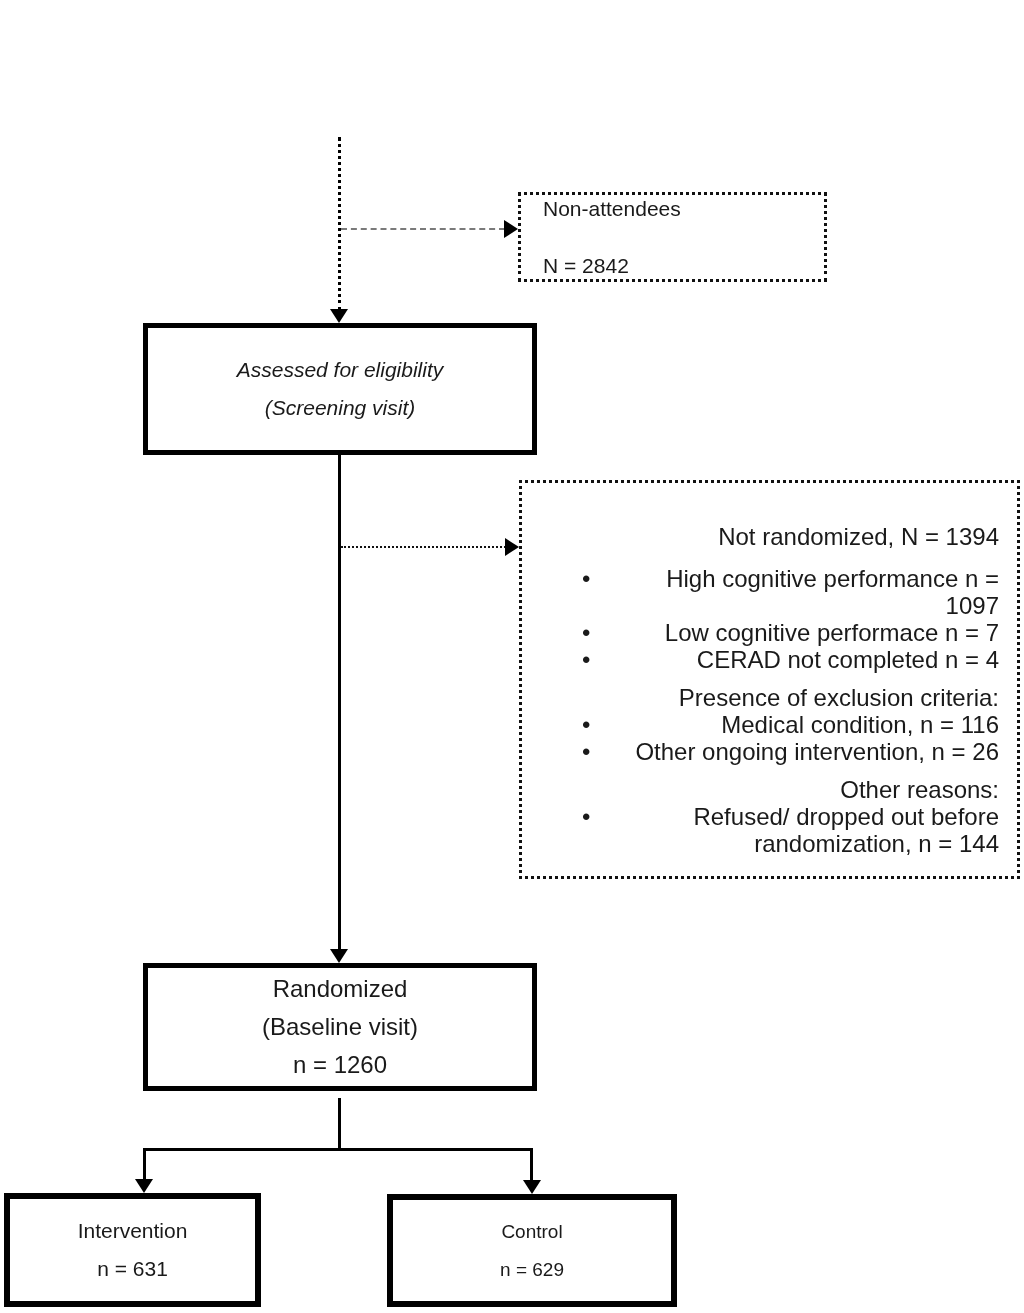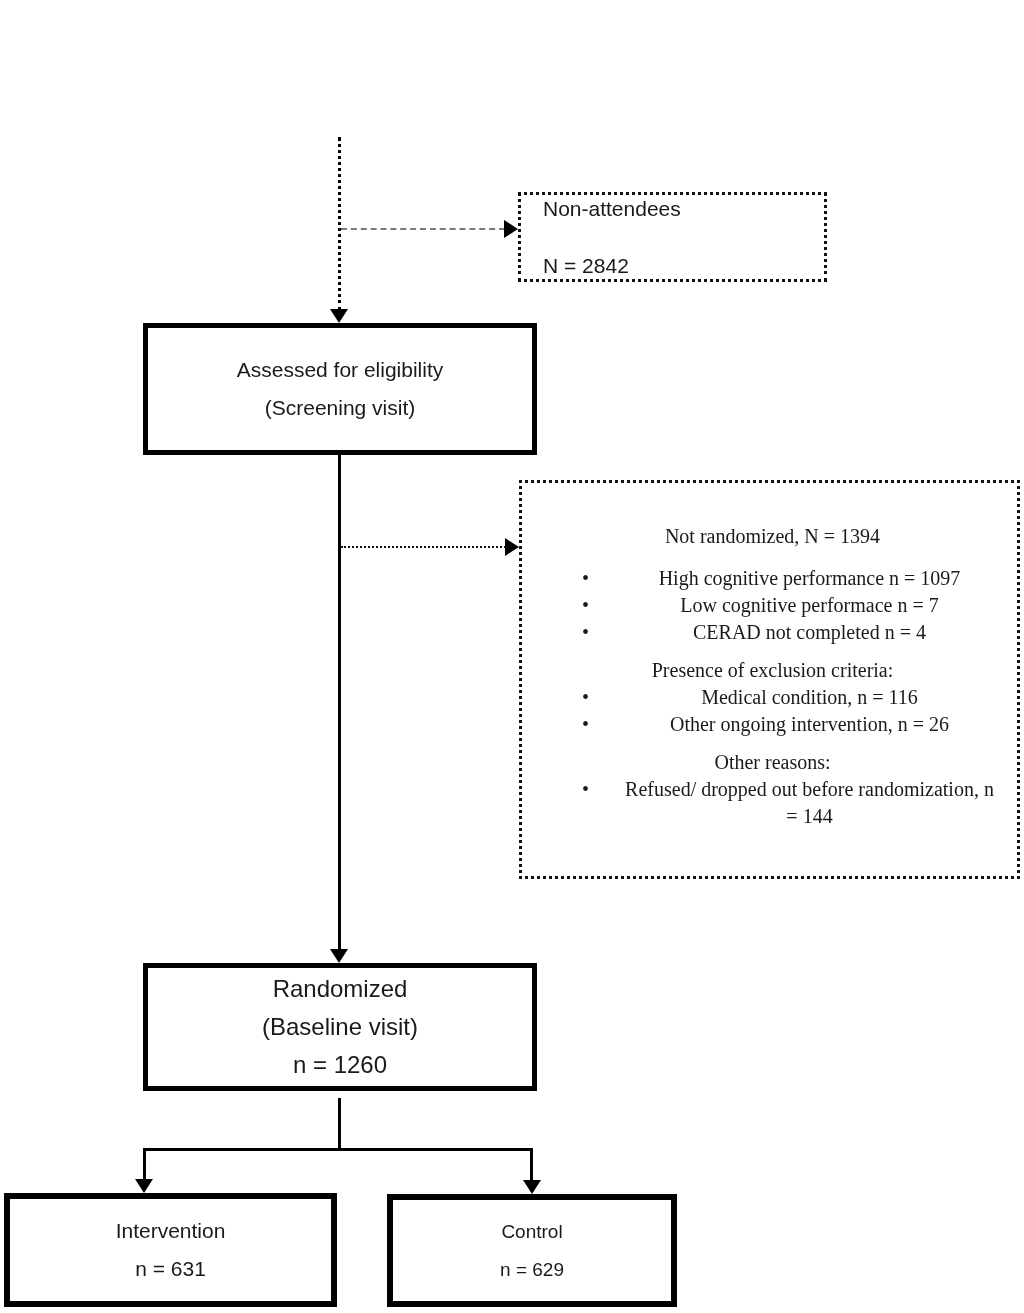--- a/index.html
+++ b/index.html
@@ -10,25 +10,25 @@
   .box{position:absolute;box-sizing:border-box;background:#fff;}
   .centered{display:flex;flex-direction:column;justify-content:center;text-align:center;}
   .solid{border:5px solid #000;}
   .dashedb{border:3px dashed #111;}
   .dottedb{border:3px dotted #111;gap:20px;}
 
   
   #box-invited{left:31px;top:4px;width:618px;height:133px;font-size:21px;line-height:37px;}
   #box-non-attendees{left:518px;top:192px;width:309px;height:90px;font-size:21px;line-height:37px;
       display:flex;flex-direction:column;justify-content:center;text-align:left;padding-left:22px;}
-  #box-assessed{left:143px;top:323px;width:394px;height:132px;font-size:21px;line-height:38px;}
-  #box-not-randomized{left:519px;top:480px;width:501px;height:399px;font-size:20px;line-height:27px;
-      padding:40px 18px 16px 24px;text-align:center;font-family:Liberation Serif, serif;}
+  #box-assessed{left:143px;top:323px;width:394px;height:132px;font-size:21px;line-height:38px;font-style:italic;}
+  #box-not-randomized{left:519px;top:480px;width:501px;height:399px;font-size:24px;line-height:27px;
+      padding:40px 18px 16px 24px;text-align:right;}
   #box-randomized{left:143px;top:963px;width:394px;height:128px;font-size:24px;line-height:38px;}
-  #box-intervention{left:4px;top:1193px;width:333px;height:114px;border-width:6px;font-size:21px;line-height:38px;}
+  #box-intervention{left:4px;top:1193px;width:257px;height:114px;border-width:6px;font-size:21px;line-height:38px;}
   #box-control{left:387px;top:1194px;width:290px;height:113px;border-width:6px;font-size:19px;line-height:38px;}
 
   
   .nr-title{margin:0 0 15px 0;}
   .nr-section{margin-top:11px;}
   .nr-heading{margin:0;}
   .nr-item{position:relative;padding-left:74px;}
   .nr-item .bullet{position:absolute;left:36px;top:0;}
 
   

